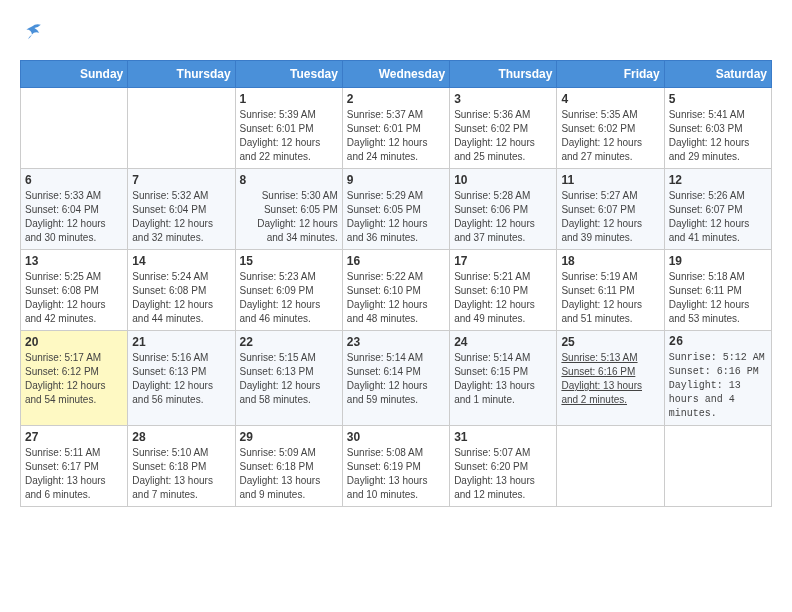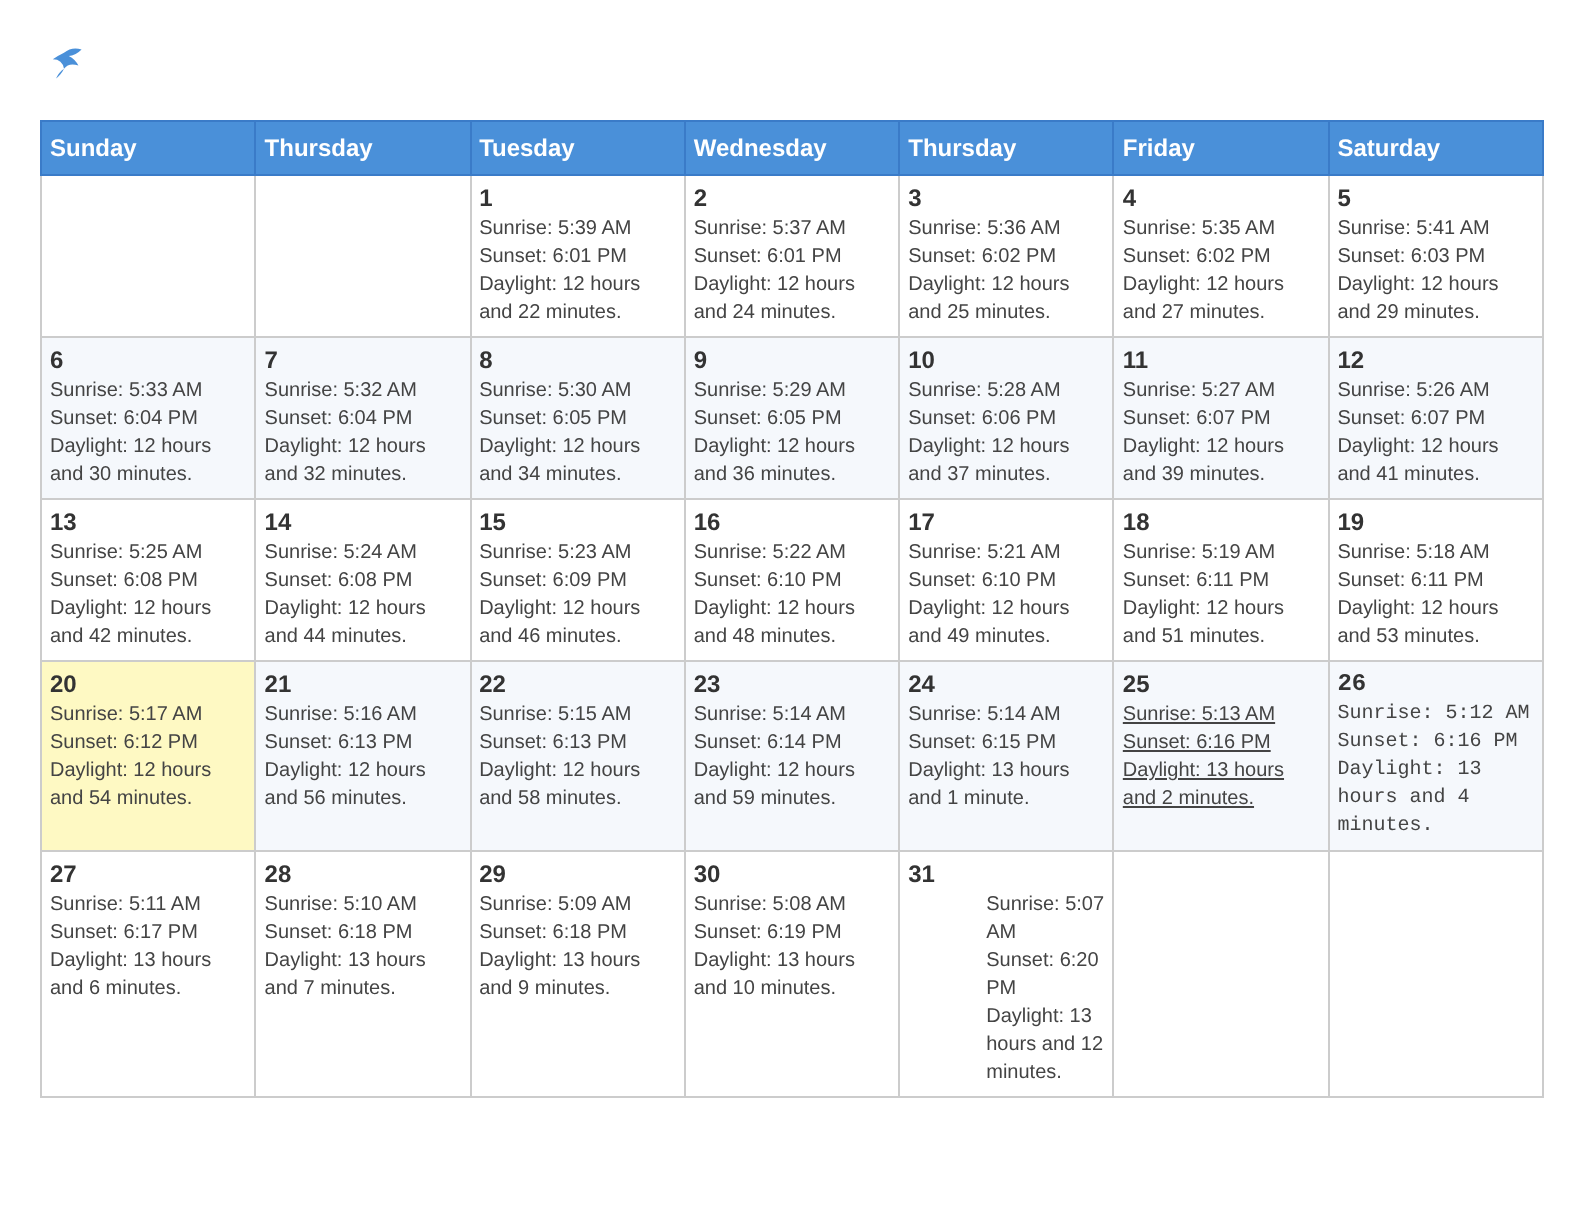--- a/index.html
+++ b/index.html
@@ -47,21 +47,21 @@
     }
     .calendar {
       width: 100%;
       border-collapse: collapse;
       font-size: 11px;
     }
     .calendar th {
       background: #4a90d9;
       color: #fff;
       padding: 6px 4px;
-      text-align: left;
+      text-align: right;
       font-size: 12px;
       font-weight: bold;
       border: 1px solid #3a7bc8;
     }
     .calendar td {
       border: 1px solid #ccc;
       vertical-align: top;
       padding: 4px;
       width: 107px;
       min-height: 80px;
@@ -158,21 +158,21 @@
 Daylight: 12 hours and 30 minutes.</div>
         </td>
         <td style="background: rgb(245, 248, 252);">
           <div class="day-number">7</div>
           <div class="day-info" style="white-space: pre-line;">Sunrise: 5:32 AM
 Sunset: 6:04 PM
 Daylight: 12 hours and 32 minutes.</div>
         </td>
         <td style="background: rgb(245, 248, 252);">
           <div class="day-number">8</div>
-          <div class="day-info" style="white-space: pre-line;">Sunrise: 5:30 AM
+          <div class="day-info" style="white-space: pre-line; text-align: right;">Sunrise: 5:30 AM
 Sunset: 6:05 PM
 Daylight: 12 hours and 34 minutes.</div>
         </td>
         <td style="background: rgb(245, 248, 252);">
           <div class="day-number">9</div>
           <div class="day-info" style="white-space: pre-line;">Sunrise: 5:29 AM
 Sunset: 6:05 PM
 Daylight: 12 hours and 36 minutes.</div>
         </td>
         <td style="background: rgb(245, 248, 252);">
@@ -302,21 +302,21 @@
 Daylight: 13 hours and 9 minutes.</div>
         </td>
         <td>
           <div class="day-number">30</div>
           <div class="day-info" style="white-space: pre-line;">Sunrise: 5:08 AM
 Sunset: 6:19 PM
 Daylight: 13 hours and 10 minutes.</div>
         </td>
         <td>
           <div class="day-number">31</div>
-          <div class="day-info" style="white-space: pre-line; margin-left: 39px;">Sunrise: 5:07 AM
+          <div class="day-info" style="white-space: pre-line;">Sunrise: 5:07 AM
 Sunset: 6:20 PM
 Daylight: 13 hours and 12 minutes.</div>
         </td>
         <td class="empty"></td>
         <td class="empty"></td>
       </tr>
     </tbody>
 </table>
 
 </body></html>

